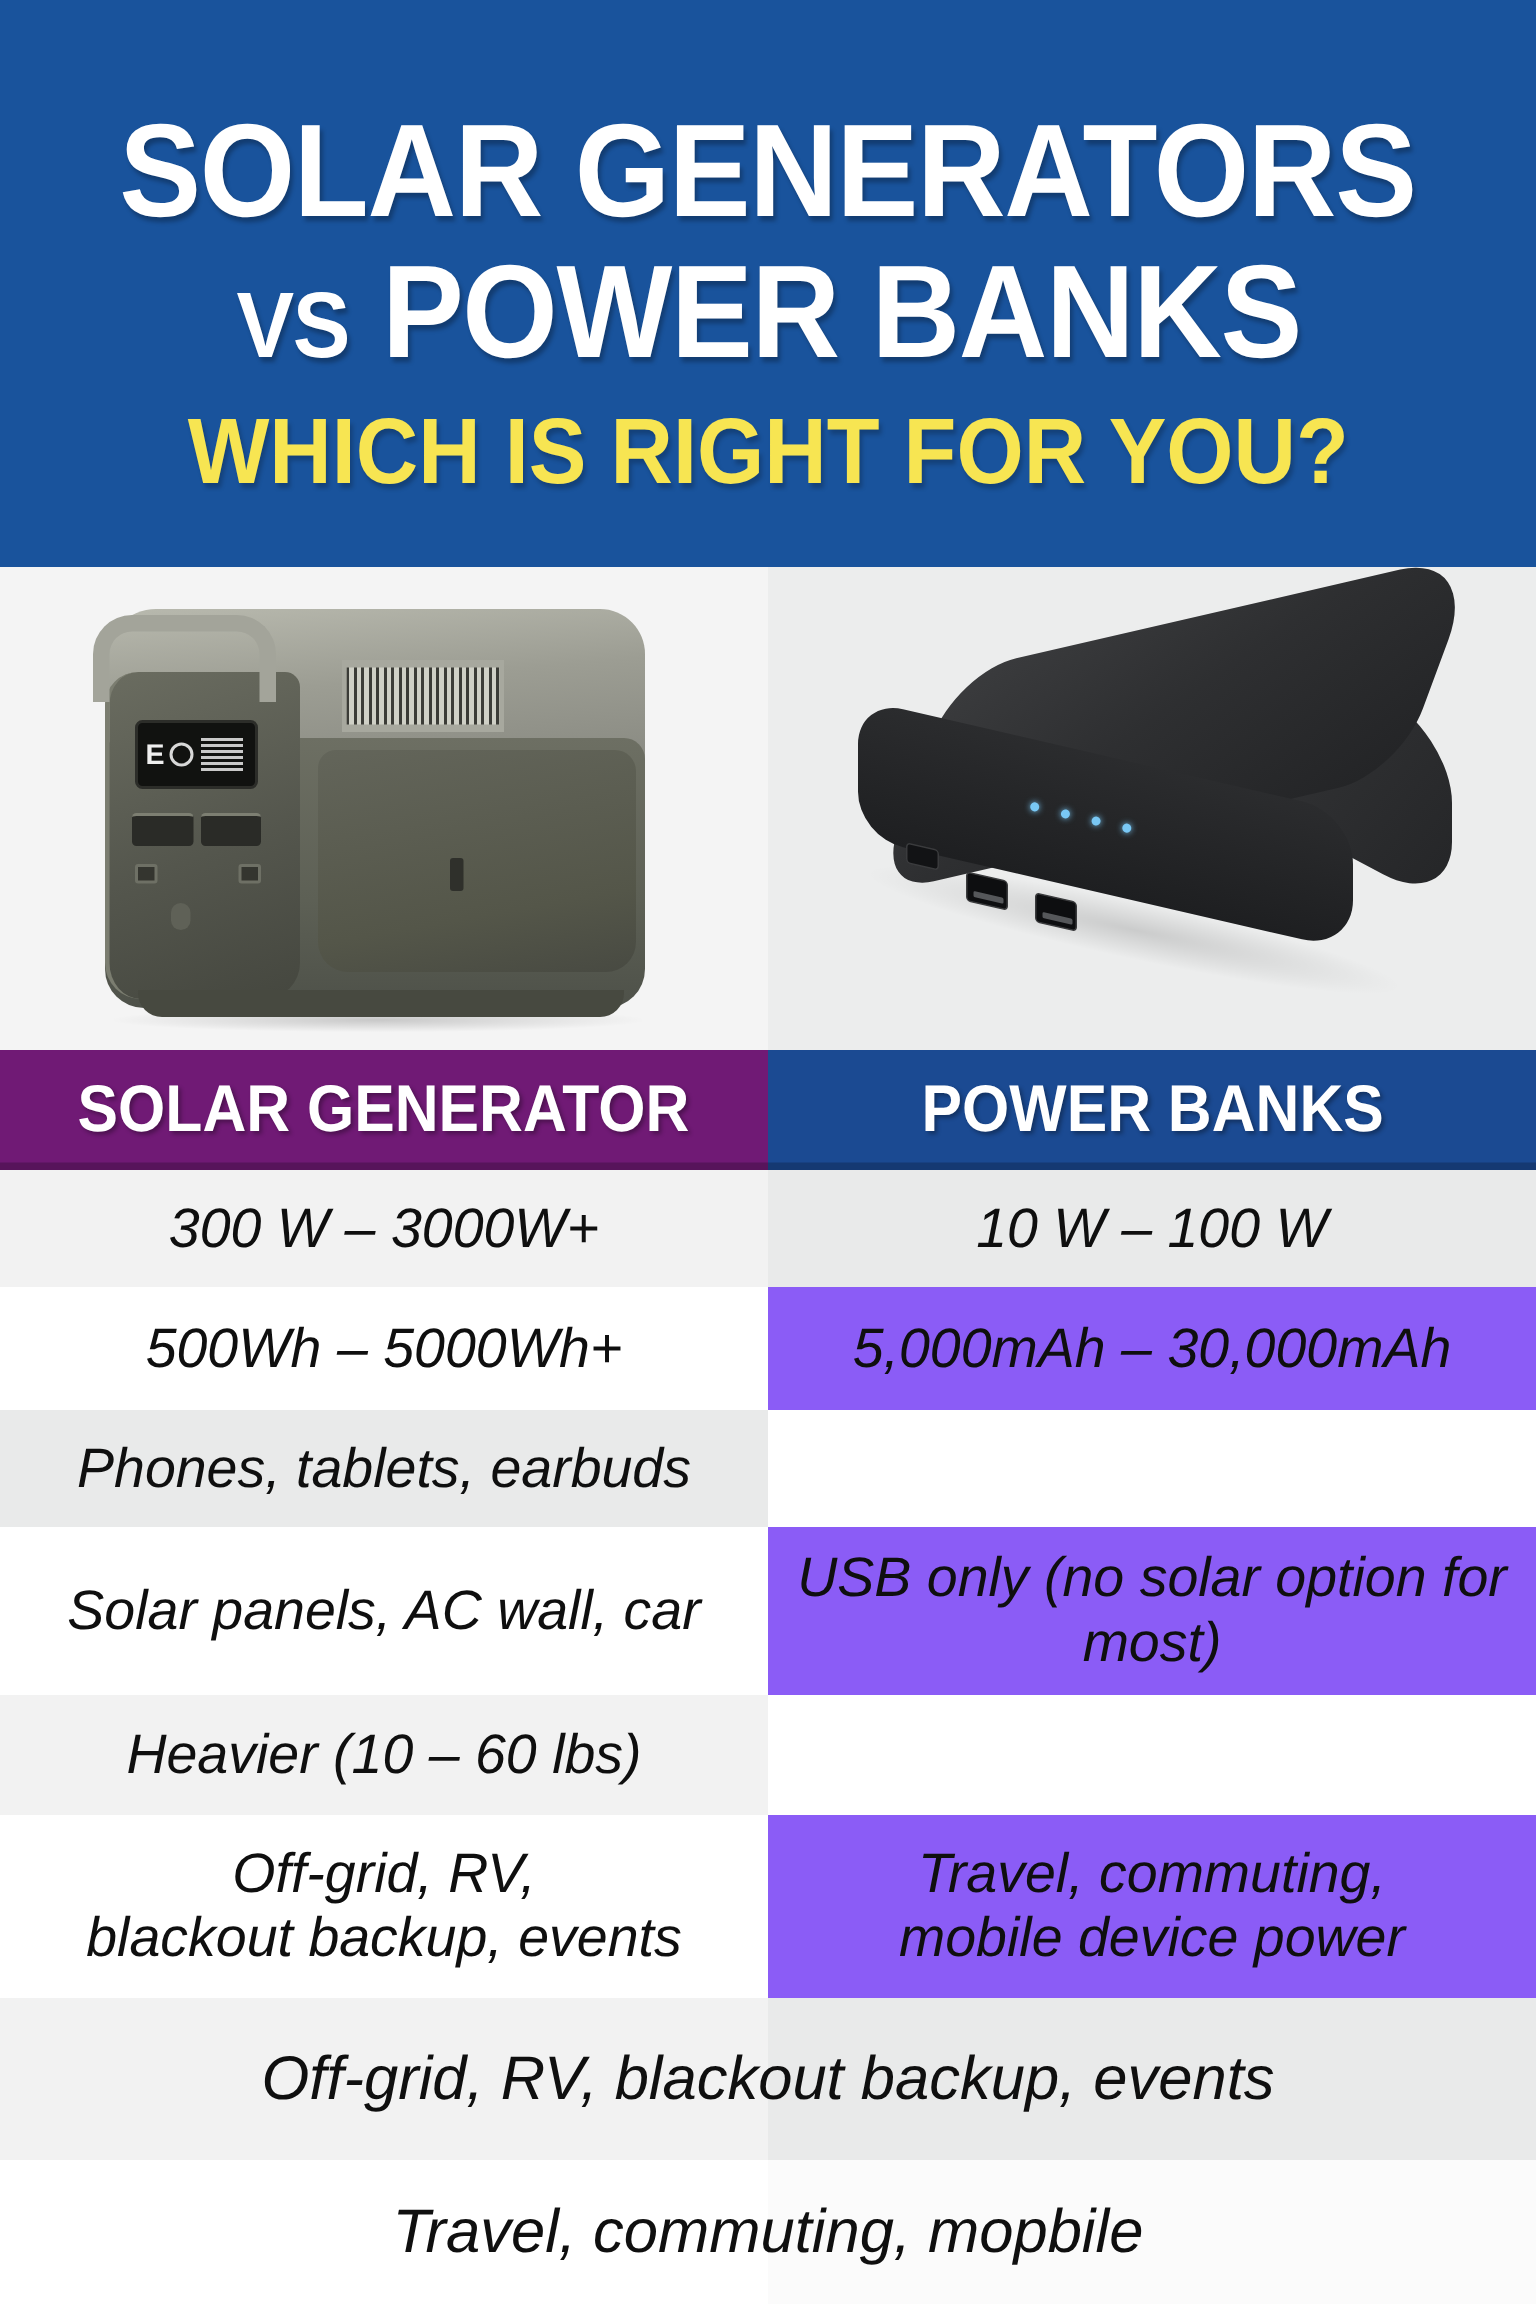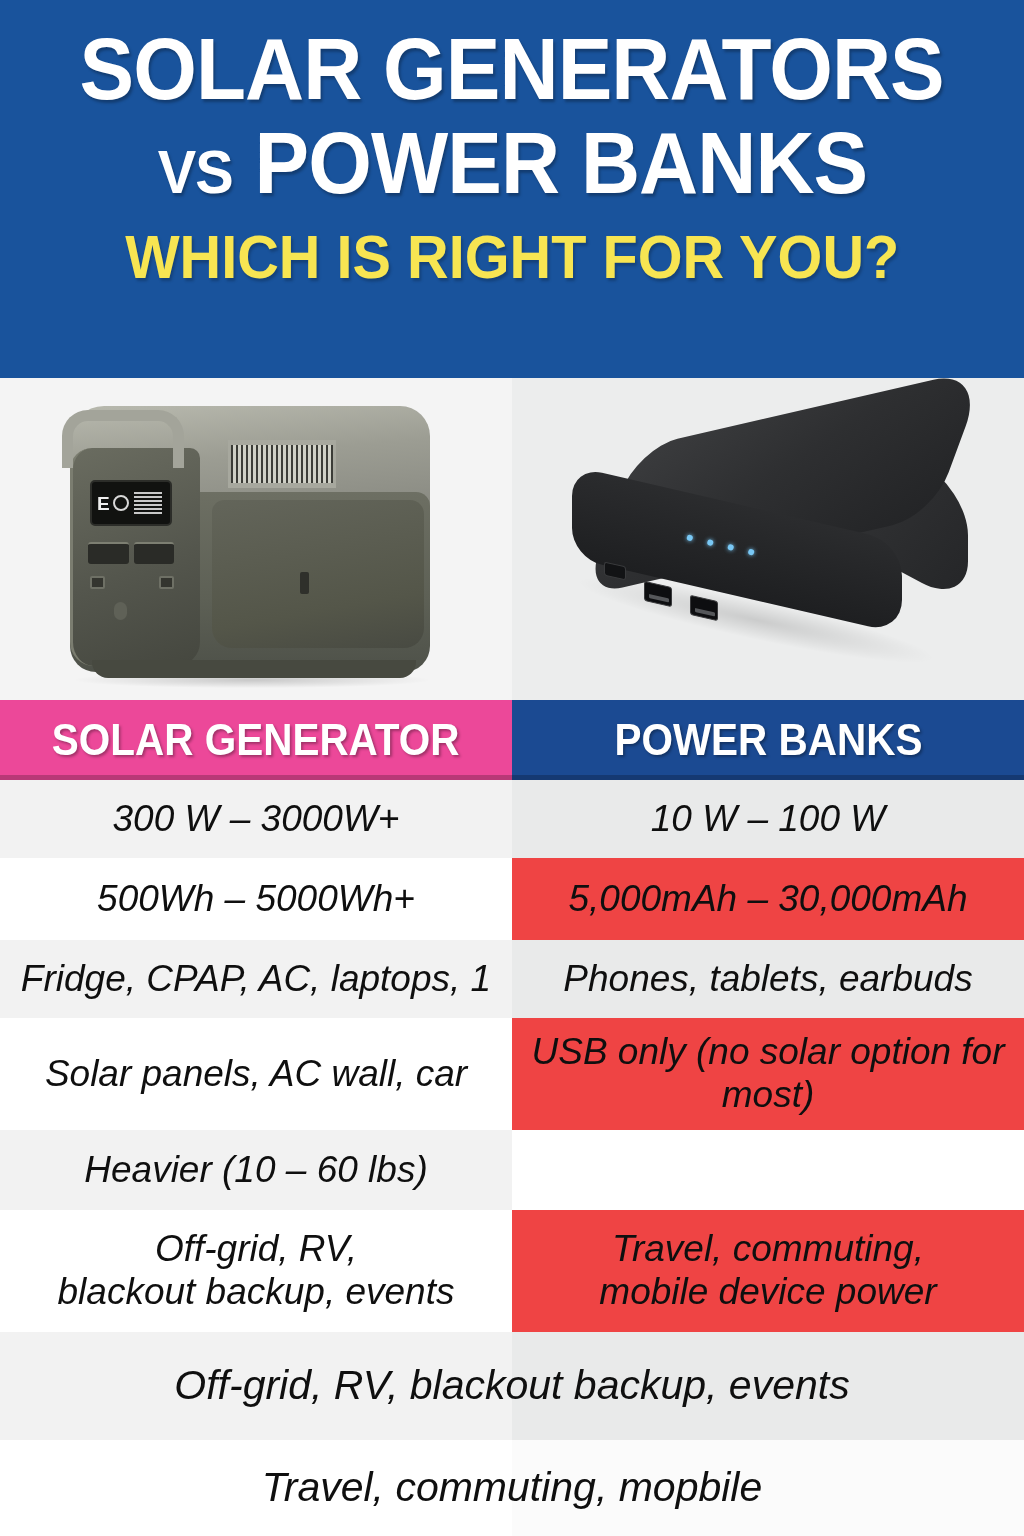--- a/index.html
+++ b/index.html
@@ -23,21 +23,21 @@
   
   .header-band {
     position: absolute;
     left: 0; top: 0;
     width: 1024px;
     height: 378px;
     background: #19539C;
     display: flex;
     flex-direction: column;
     align-items: center;
-    justify-content: flex-start;
+    justify-content: center;
     padding-top: 26px;
   }
   .title-line-1 {
     font-family: "Liberation Sans Narrow", "Liberation Sans", sans-serif;
     font-weight: 700;
     font-size: 88px;
     line-height: 0.98;
     letter-spacing: -1px;
     color: #ffffff;
     text-transform: uppercase;
@@ -320,21 +320,21 @@
     display: flex;
   }
   .col-head {
     width: 512px;
     height: 80px;
     display: flex;
     align-items: center;
     justify-content: center;
     position: relative;
   }
-  .col-head.left  { background: #ec4899; }
+  .col-head.left  { background: #701a75; }
   .col-head.right { background: #1B4A92; }
   .col-head::after {
     content: "";
     position: absolute;
     left: 0; bottom: 0;
     width: 100%; height: 5px;
     background: rgba(0,0,0,0.22);
   }
   .col-head span {
     font-family: "Liberation Sans Narrow", "Liberation Sans", sans-serif;
@@ -378,21 +378,21 @@
     white-space: nowrap;
     font-style: italic;
   }
   .cell.wrap span { white-space: normal; }
   .cell.clip span { white-space: nowrap; }
 
   
   .trow.shade .cell.left  { background: #f2f2f2; }
   .trow.shade .cell.right { background: #e9eaea; align-items: center; }
   .trow.plain .cell.left  { background: #ffffff; }
-  .trow.plain .cell.right { background: #ef4444; }
+  .trow.plain .cell.right { background: #8b5cf6; }
 
   
   .trow.full .cell {
     width: 1024px;
   }
   .trow.full.shade .cell {
     background: linear-gradient(to right, #f2f2f2 0%, #f2f2f2 50%, #e9eaea 50%, #e9eaea 100%);
   }
   .trow.full.plain .cell {
     background: linear-gradient(to right, #ffffff 0%, #ffffff 50%, #fbfbfb 50%, #fbfbfb 100%);
@@ -502,23 +502,20 @@
     <div class="trow plain h82">
       <div class="cell left clip">
         <span>500Wh – 5000Wh+</span>
       </div>
       <div class="cell right clip">
         <span>5,000mAh – 30,000mAh</span>
       </div>
     </div>
 
     <div class="trow shade h78">
-      <div class="cell left clip">
-        <span>Fridge, CPAP, AC, laptops, 1</span>
-      </div>
       <div class="cell right clip">
         <span>Phones, tablets, earbuds</span>
       </div>
     </div>
 
     <div class="trow plain h112">
       <div class="cell left clip">
         <span>Solar panels, AC wall, car</span>
       </div>
       <div class="cell right wrap">

